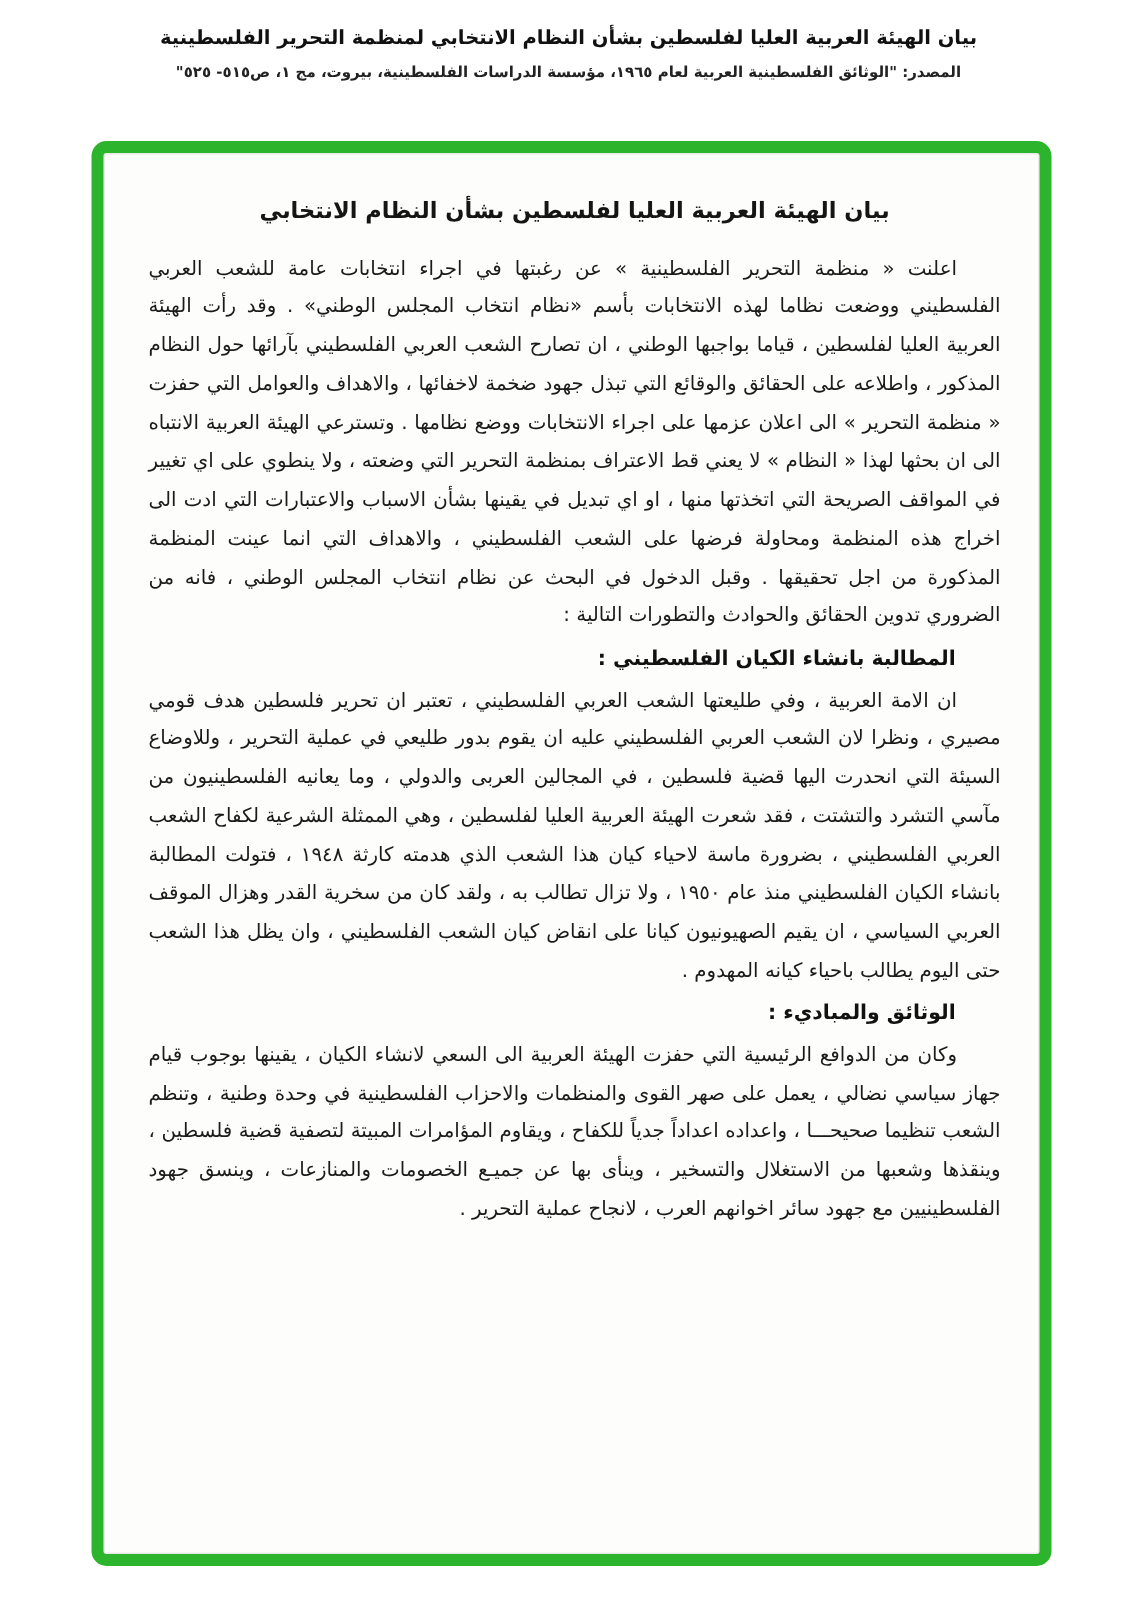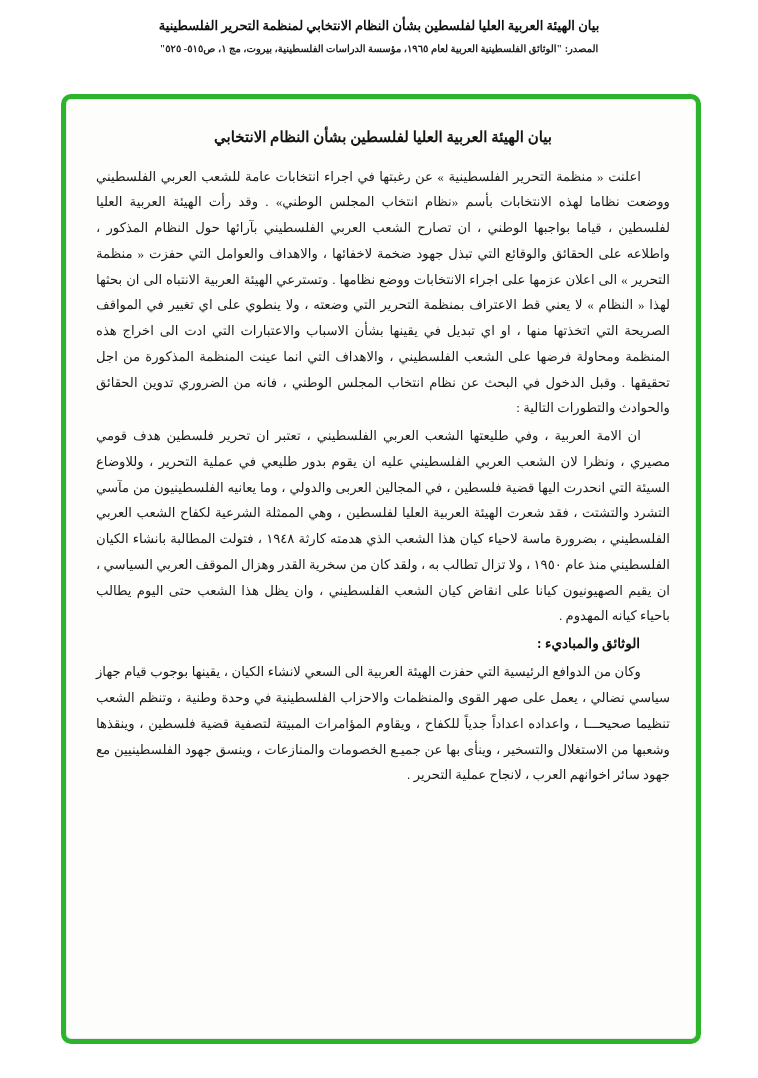--- a/index.html
+++ b/index.html
@@ -1,15 +1,15 @@
 <!DOCTYPE html>
 <html lang="ar"><head>
 <meta charset="utf-8">
 <style>
-  * { margin: 0; padding: 0; box-sizing: border-box; font-family: Liberation Serif, serif; }
+  * { margin: 0; padding: 0; box-sizing: border-box; }
   html, body {
     width: 758px;
     background: #ffffff;
     font-family: "DejaVu Sans", sans-serif;
   }
   body {
     height: 1078px;
     position: relative;
     overflow: hidden;
   }
@@ -30,21 +30,21 @@
     color: #222;
     margin-top: 6px;
     line-height: 1.4;
   }
   .scan-frame {
     position: absolute;
     left: 61px;
     top: 94px;
     width: 640px;
     height: 950px;
-    border: 5px solid #eab308;
+    border: 8px solid #eab308;
     border-radius: 10px;
     background: #fdfdfb;
     box-shadow: 0 0 0 1px #e9e9e9 inset;
   }
   .scan-content {
     direction: rtl;
     padding: 26px 26px 20px 30px;
     color: #1a1a18;
   }
   .doc-title {
@@ -93,20 +93,21 @@
   <div class="scan-content">
 
     <div class="doc-title">
       <div>بيان الهيئة العربية العليا لفلسطين بشأن النظام الانتخابي</div>
     </div>
 
 
     <div class="doc-body">
       <p>اعلنت « منظمة التحرير الفلسطينية » عن رغبتها في اجراء انتخابات عامة للشعب العربي الفلسطيني ووضعت نظاما لهذه الانتخابات بأسم «نظام انتخاب المجلس الوطني» . وقد رأت الهيئة العربية العليا لفلسطين ، قياما بواجبها الوطني ، ان تصارح الشعب العربي الفلسطيني بآرائها حول النظام المذكور ، واطلاعه على الحقائق والوقائع التي تبذل جهود ضخمة لاخفائها ، والاهداف والعوامل التي حفزت « منظمة التحرير » الى اعلان عزمها على اجراء الانتخابات ووضع نظامها . وتسترعي الهيئة العربية الانتباه الى ان بحثها لهذا « النظام » لا يعني قط الاعتراف بمنظمة التحرير التي وضعته ، ولا ينطوي على اي تغيير في المواقف الصريحة التي اتخذتها منها ، او اي تبديل في يقينها بشأن الاسباب والاعتبارات التي ادت الى اخراج هذه المنظمة ومحاولة فرضها على الشعب الفلسطيني ، والاهداف التي انما عينت المنظمة المذكورة من اجل تحقيقها . وقبل الدخول في البحث عن نظام انتخاب المجلس الوطني ، فانه من الضروري تدوين الحقائق والحوادث والتطورات التالية :</p>
 
+      <p class="section-heading">المطالبة بانشاء الكيان الفلسطيني :</p>
 
       <p>ان الامة العربية ، وفي طليعتها الشعب العربي الفلسطيني ، تعتبر ان تحرير فلسطين هدف قومي مصيري ، ونظرا لان الشعب العربي الفلسطيني عليه ان يقوم بدور طليعي في عملية التحرير ، وللاوضاع السيئة التي انحدرت اليها قضية فلسطين ، في المجالين العربى والدولي ، وما يعانيه الفلسطينيون من مآسي التشرد والتشتت ، فقد شعرت الهيئة العربية العليا لفلسطين ، وهي الممثلة الشرعية لكفاح الشعب العربي الفلسطيني ، بضرورة ماسة لاحياء كيان هذا الشعب الذي هدمته كارثة ١٩٤٨ ، فتولت المطالبة بانشاء الكيان الفلسطيني منذ عام ١٩٥٠ ، ولا تزال تطالب به ، ولقد كان من سخرية القدر وهزال الموقف العربي السياسي ، ان يقيم الصهيونيون كيانا على انقاض كيان الشعب الفلسطيني ، وان يظل هذا الشعب حتى اليوم يطالب باحياء كيانه المهدوم .</p>
 
       <p class="section-heading">الوثائق والمباديء :</p>
 
       <p>وكان من الدوافع الرئيسية التي حفزت الهيئة العربية الى السعي لانشاء الكيان ، يقينها بوجوب قيام جهاز سياسي نضالي ، يعمل على صهر القوى والمنظمات والاحزاب الفلسطينية في وحدة وطنية ، وتنظم الشعب تنظيما صحيحـــا ، واعداده اعداداً جدياً للكفاح ، ويقاوم المؤامرات المبيتة لتصفية قضية فلسطين ، وينقذها وشعبها من الاستغلال والتسخير ، وينأى بها عن جميـع الخصومات والمنازعات ، وينسق جهود الفلسطينيين مع جهود سائر اخوانهم العرب ، لانجاح عملية التحرير .</p>
     </div>
 
   </div>
 </div>

